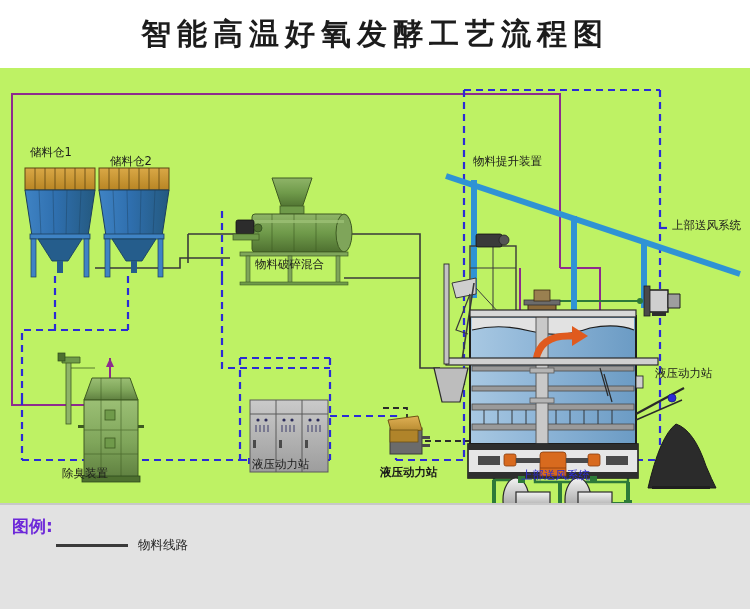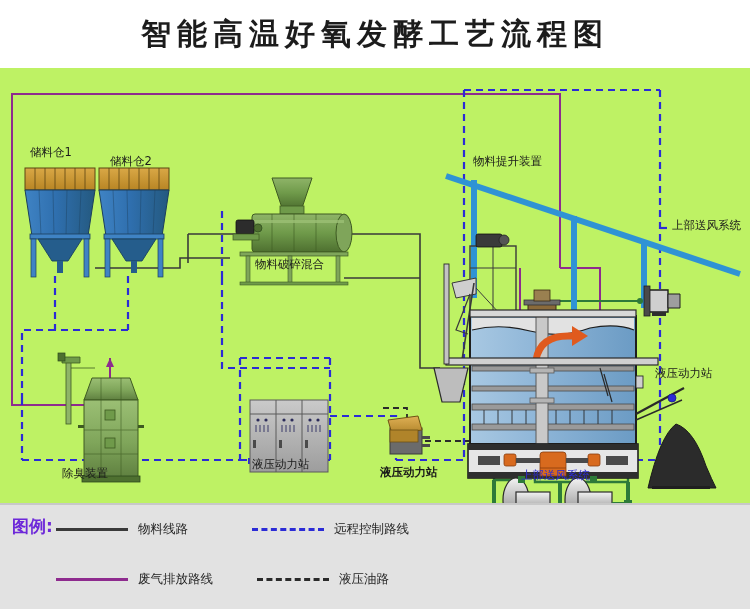--- a/index.html
+++ b/index.html
@@ -507,36 +507,22 @@
     <div class="lbl" style="left:473px; top:87px;text-align:right;">物料提升装置</div>
     <div class="lbl" style="left:672px; top:151px;text-align:center;">上部送风系统</div>
     <div class="lbl" style="left:521px; top:401px; color:#2b2bd6;">上部送风系统</div>
     <div class="lbl" style="left:655px; top:299px;">液压动力站</div>
 
   </div>
 
   <div id="legend-area">
     <div id="legend-title">图例:</div>
 
-    <div class="legend-row" style="left:56px; top:16px;gap:20px;">
+    <div class="legend-row" style="left:56px; top:32px;">
       <div class="legend-item">
         <div class="legend-swatch" id="sw-0-0" style="border-top: 3px solid rgb(58, 58, 58);"></div>
         <div class="legend-label">物料线路</div>
       </div>
-      <div class="legend-item" style="margin-left:26px;">
-        <div class="legend-swatch" id="sw-0-1" style="border-top: 3px dashed rgb(43, 43, 214);"></div>
-        <div class="legend-label">远程控制路线</div>
-      </div>
     </div>
 
-    <div class="legend-row" style="left:56px; top:66px;">
-      <div class="legend-item">
-        <div class="legend-swatch" id="sw-1-0" style="border-top: 3px solid rgb(142, 43, 142);"></div>
-        <div class="legend-label">废气排放路线</div>
-      </div>
-      <div class="legend-item" style="margin-left:26px;">
-        <div class="legend-swatch" id="sw-1-1" style="border-top: 3px dashed rgb(42, 42, 42);"></div>
-        <div class="legend-label">液压油路</div>
-      </div>
-    </div>
   </div>
 
 </div>
 
 </body></html>

